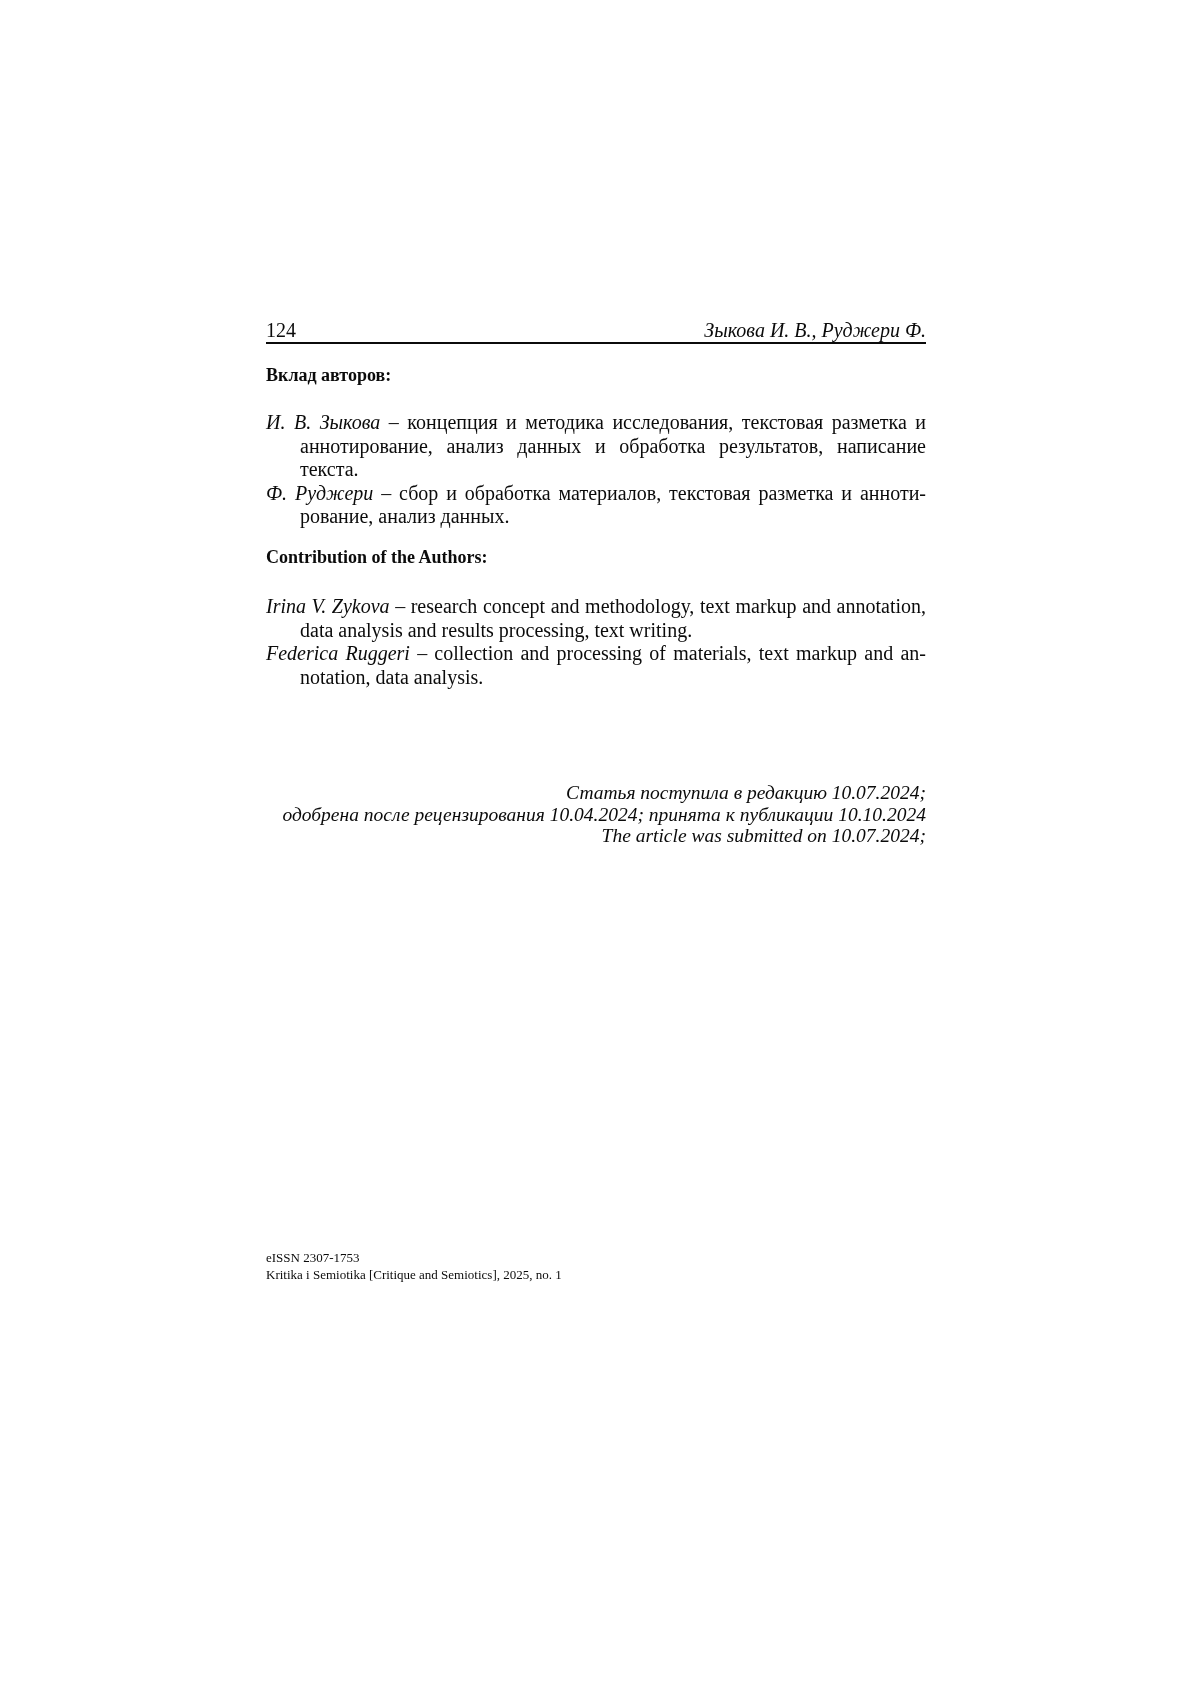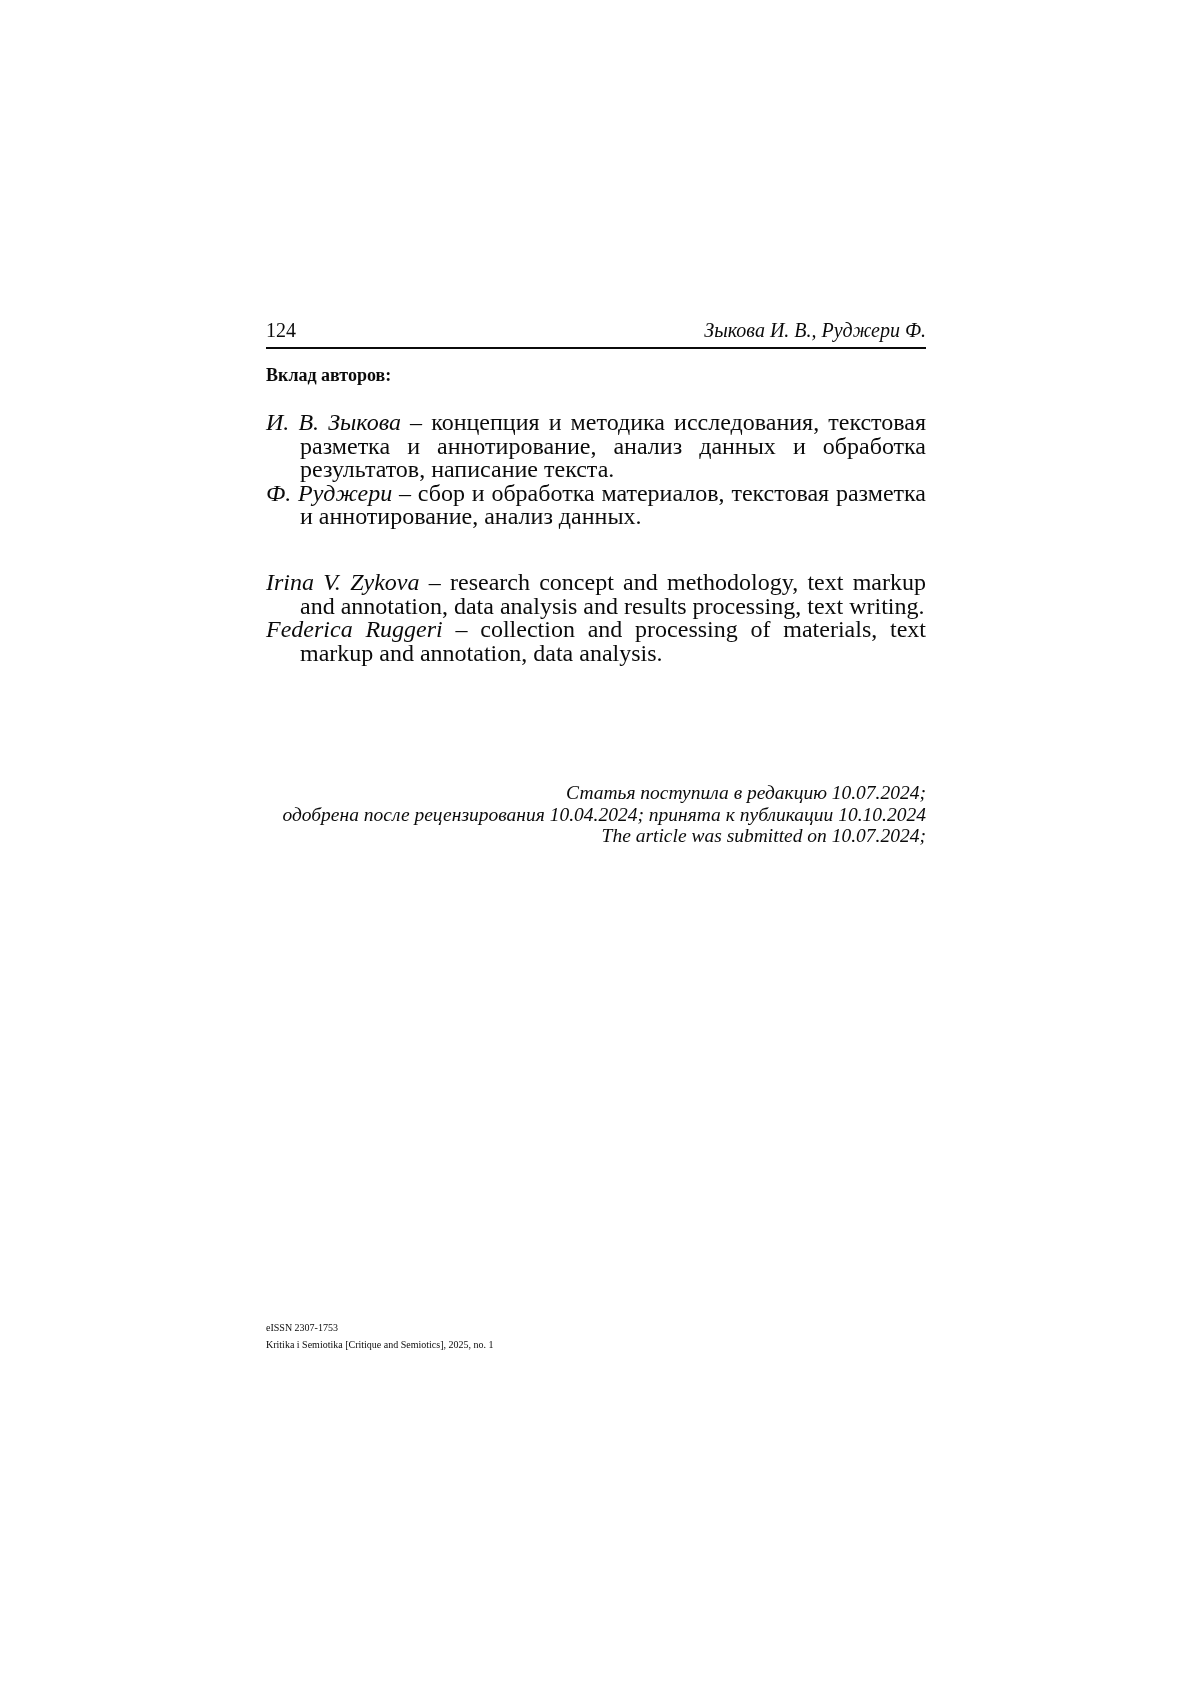--- a/index.html
+++ b/index.html
@@ -17,52 +17,51 @@
     position: absolute;
     left: 266px;
     width: 660px;
   }
   .page-header {
     top: 312px;
     display: flex;
     justify-content: space-between;
     align-items: flex-end;
     border-bottom: 2px solid #0b0b0b;
-    padding-bottom: 5px;
     font-size: 20px;
     line-height: 24px;
   }
   .running-title { font-style: italic; margin-top: 6px; }
   .section-ru { top: 363px; }
   .section-en { top: 545px; }
   .section h2 {
     font-size: 18px;
     font-weight: bold;
     line-height: 24px;
   }
   .items { margin-top: 24px; }
   .section-en .items { margin-top: 26px; }
   .item {
-    font-size: 24px;
+    font-size: 20px;
     line-height: 23.5px;
     text-align: justify;
     padding-left: 34px;
     text-indent: -34px;
   }
   .author { font-style: italic; }
   .dates {
     top: 782px;
     text-align: right;
     font-style: italic;
     font-size: 19.5px;
     line-height: 21.5px;
   }
   .page-footer {
-    top: 1320px;
-    font-size: 10px;
+    top: 1250px;
+    font-size: 13px;
     line-height: 16.5px;
   }
 </style>
 </head>
 <body>
 
 <div class="page">
 
   <div class="col page-header">
     <span>124</span>
@@ -71,20 +70,21 @@
 
   <div class="col section section-ru">
     <h2>Вклад авторов:</h2>
     <div class="items">
       <p class="item"><span class="author">И. В. Зыкова</span> <span>– концепция и методика исследования, текстовая разметка и аннотирование, анализ данных и обработка результатов, написание текста.</span></p>
       <p class="item"><span class="author">Ф. Руджери</span> <span>– сбор и обработка материалов, текстовая разметка и анноти­рование, анализ данных.</span></p>
     </div>
   </div>
 
   <div class="col section section-en">
+    <h2>Contribution of the Authors:</h2>
     <div class="items">
       <p class="item"><span class="author">Irina V. Zykova</span> <span>– research concept and methodology, text markup and annota­tion, data analysis and results processing, text writing.</span></p>
       <p class="item"><span class="author">Federica Ruggeri</span> <span>– collection and processing of materials, text markup and an­notation, data analysis.</span></p>
     </div>
   </div>
 
   <div class="col dates">
     <div>Статья поступила в редакцию 10.07.2024;</div>
     <div>одобрена после рецензирования 10.04.2024; принята к публикации 10.10.2024</div>
     <div>The article was submitted on 10.07.2024;</div>

